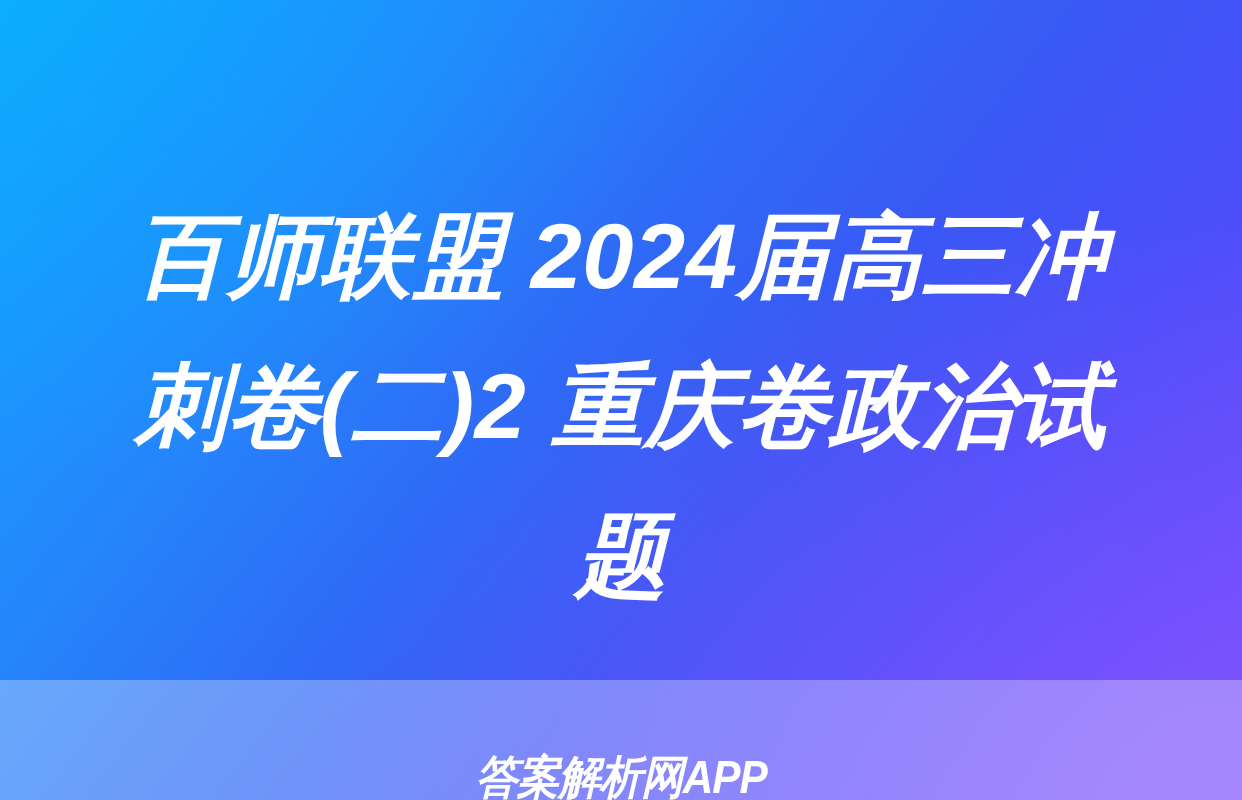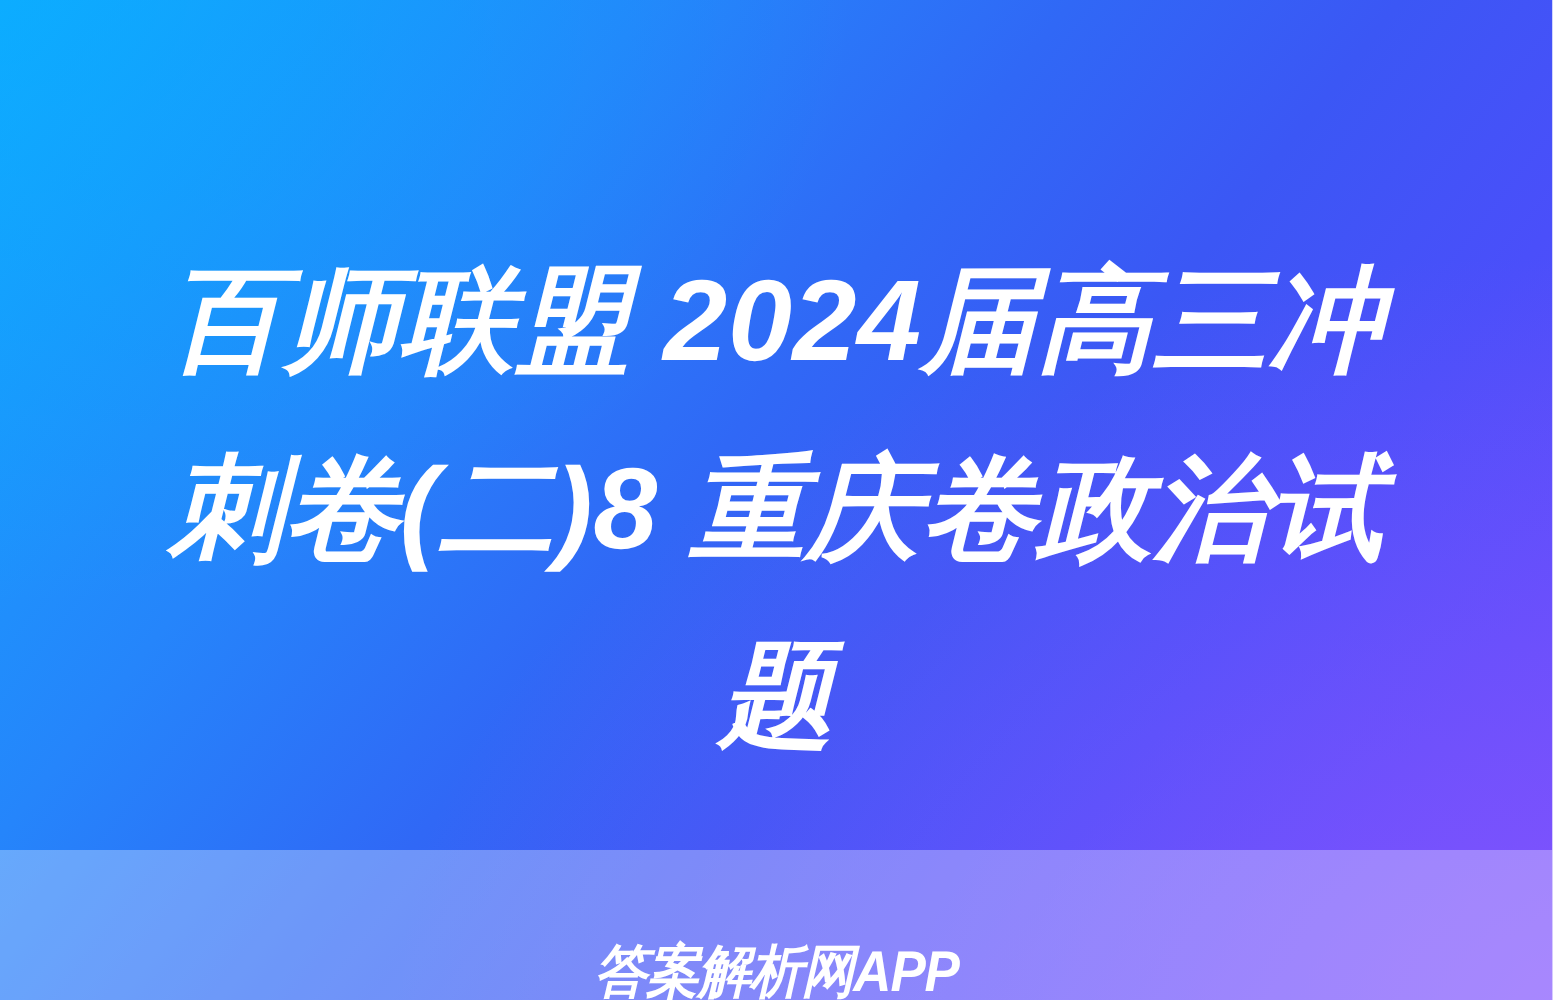--- a/index.html
+++ b/index.html
@@ -93,21 +93,21 @@
     transform-origin: center;
   }
 </style>
 </head>
 <body>
 
 <div class="card">
 
   <div class="title-block">
     <div class="title-line line-1">百师联盟 2024届高三冲</div>
-    <div class="title-line line-2">刺卷(二)8 重庆卷政治试</div>
+    <div class="title-line line-2">刺卷(二)2 重庆卷政治试</div>
     <div class="title-line line-3">题</div>
   </div>
 
   <div class="watermark-band">
     <div class="watermark-text">答案解析网APP</div>
   </div>
 
 </div>
 
 </body></html>

